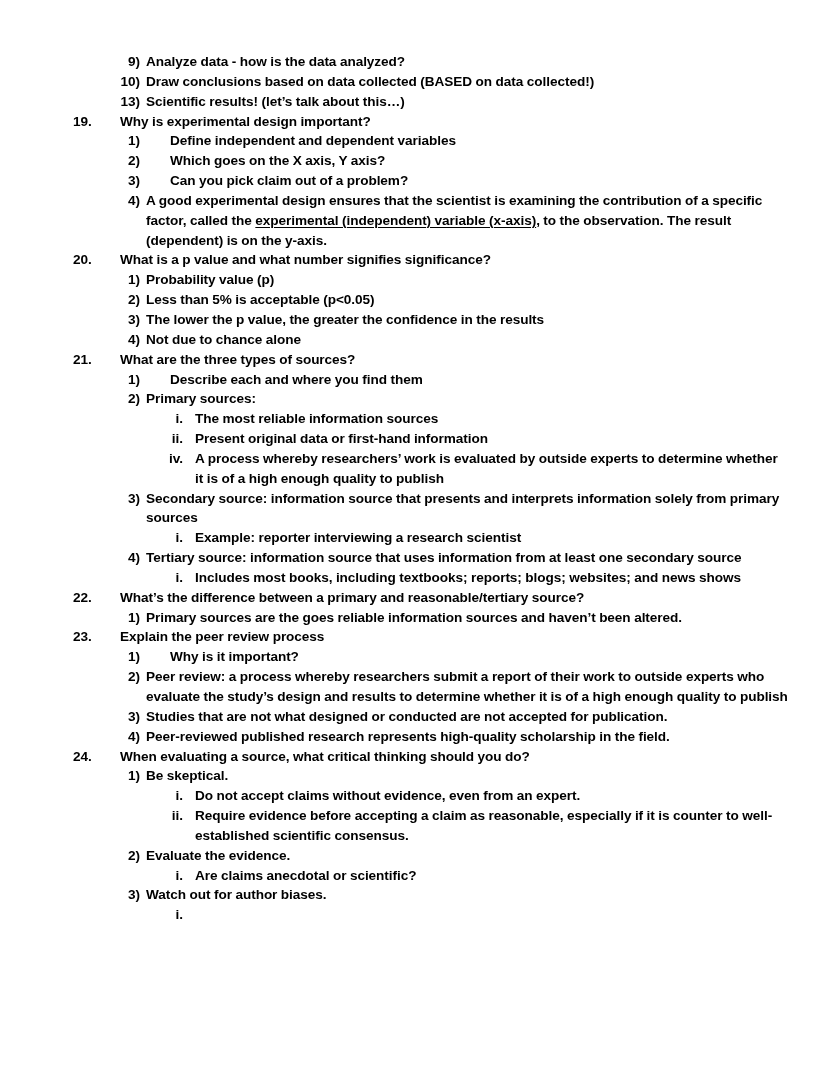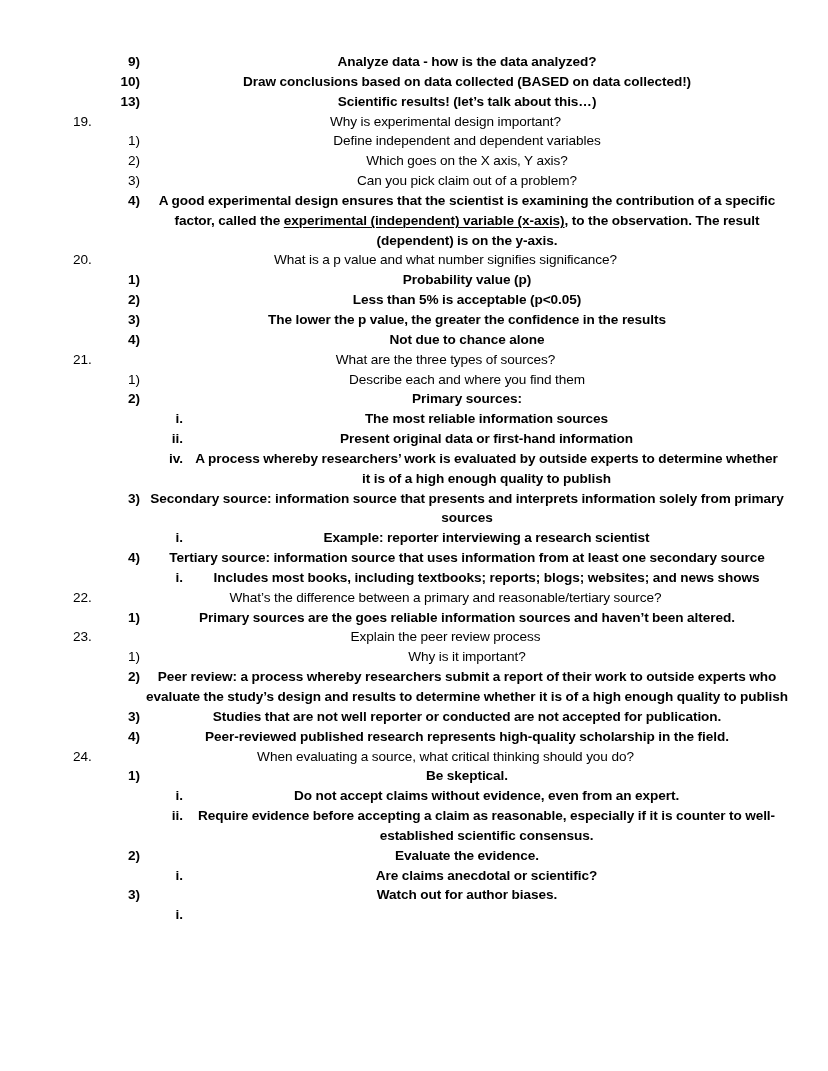--- a/index.html
+++ b/index.html
@@ -61,30 +61,30 @@
   .lvl3 { margin-left: 155px; }
   .lvl3 > .marker {
     width: 28px;
     flex: 0 0 28px;
     text-align: right;
     padding-right: 12px;
   }
   .lvl3 > .txt { flex: 1 1 auto; max-width: 583px; }
 
   .bold, .bold .marker, .bold .txt { font-weight: bold; }
-  .plain { font-weight: normal; }
+  .plain { font-weight: bold; gap: 24px; }
 
   .txt u {
     text-decoration: underline;
     text-decoration-thickness: 1.3px;
     text-underline-offset: 1.5px;
   }
 
   .marker { white-space: nowrap; }
-  .txt { white-space: normal; word-spacing: -0.2px; text-align: center; }
+  .txt { white-space: normal; word-spacing: -0.2px; }
 </style>
 </head>
 <body>
 
 <div id="page">
   <div id="doc-body">
       <div class="item lvl2 bold">
         <span class="marker">9)</span>
         <span class="txt">Analyze data - how is the data analyzed?</span>
       </div>
@@ -191,21 +191,21 @@
       <div class="item lvl2 plain">
         <span class="marker">1)</span>
         <span class="txt">Why is it important?</span>
       </div>
       <div class="item lvl2 bold">
         <span class="marker">2)</span>
         <span class="txt">Peer review: a process whereby researchers submit a report of their work to outside experts who evaluate the study’s design and results to determine whether it is of a high enough quality to publish</span>
       </div>
       <div class="item lvl2 bold">
         <span class="marker">3)</span>
-        <span class="txt">Studies that are not well reporter or conducted are not accepted for publication.</span>
+        <span class="txt">Studies that are not what designed or conducted are not accepted for publication.</span>
       </div>
       <div class="item lvl2 bold">
         <span class="marker">4)</span>
         <span class="txt">Peer-reviewed published research represents high-quality scholarship in the field.</span>
       </div>
       <div class="item lvl1 plain">
         <span class="marker">24.</span>
         <span class="txt">When evaluating a source, what critical thinking should you do?</span>
       </div>
       <div class="item lvl2 bold">

